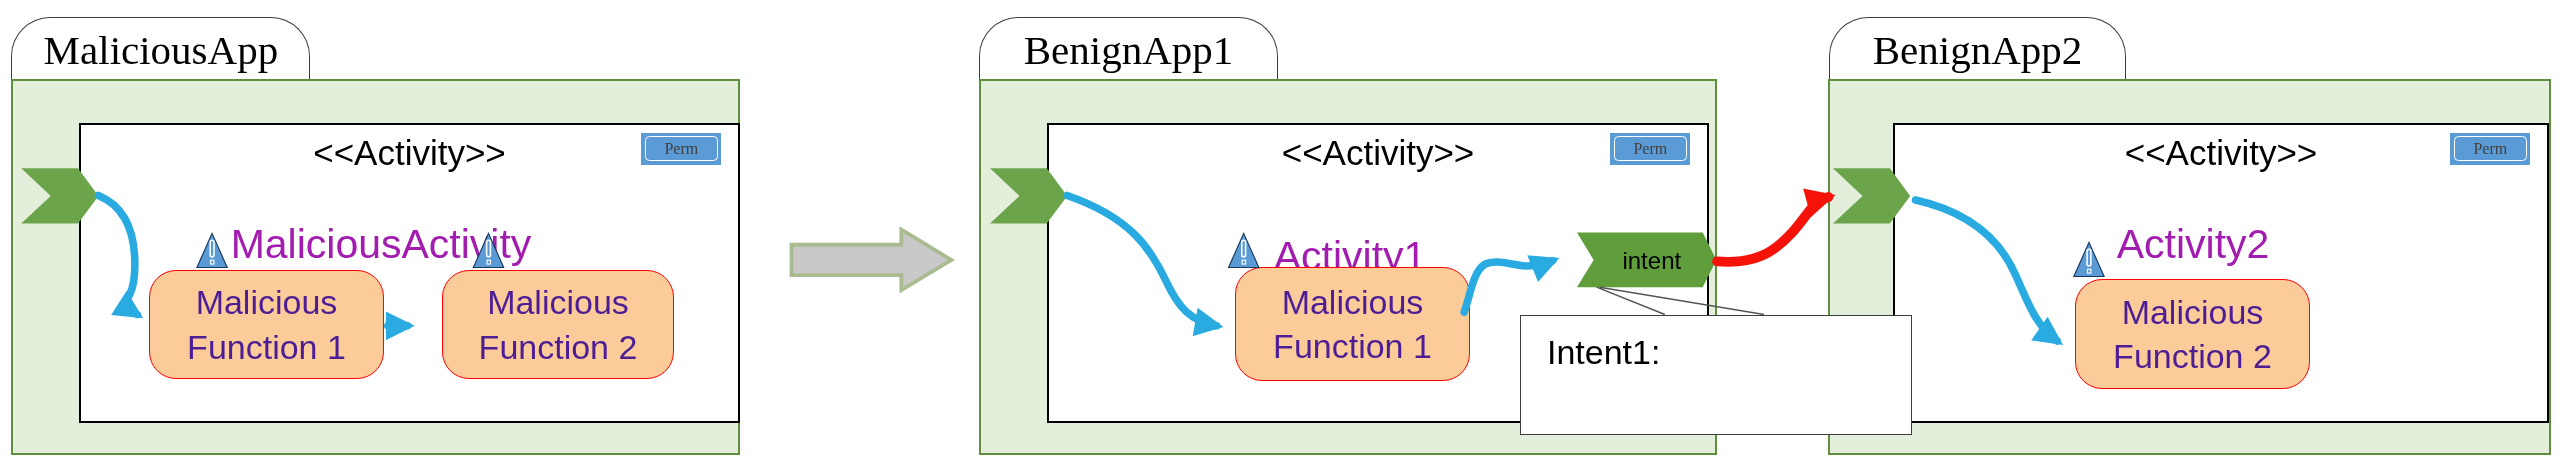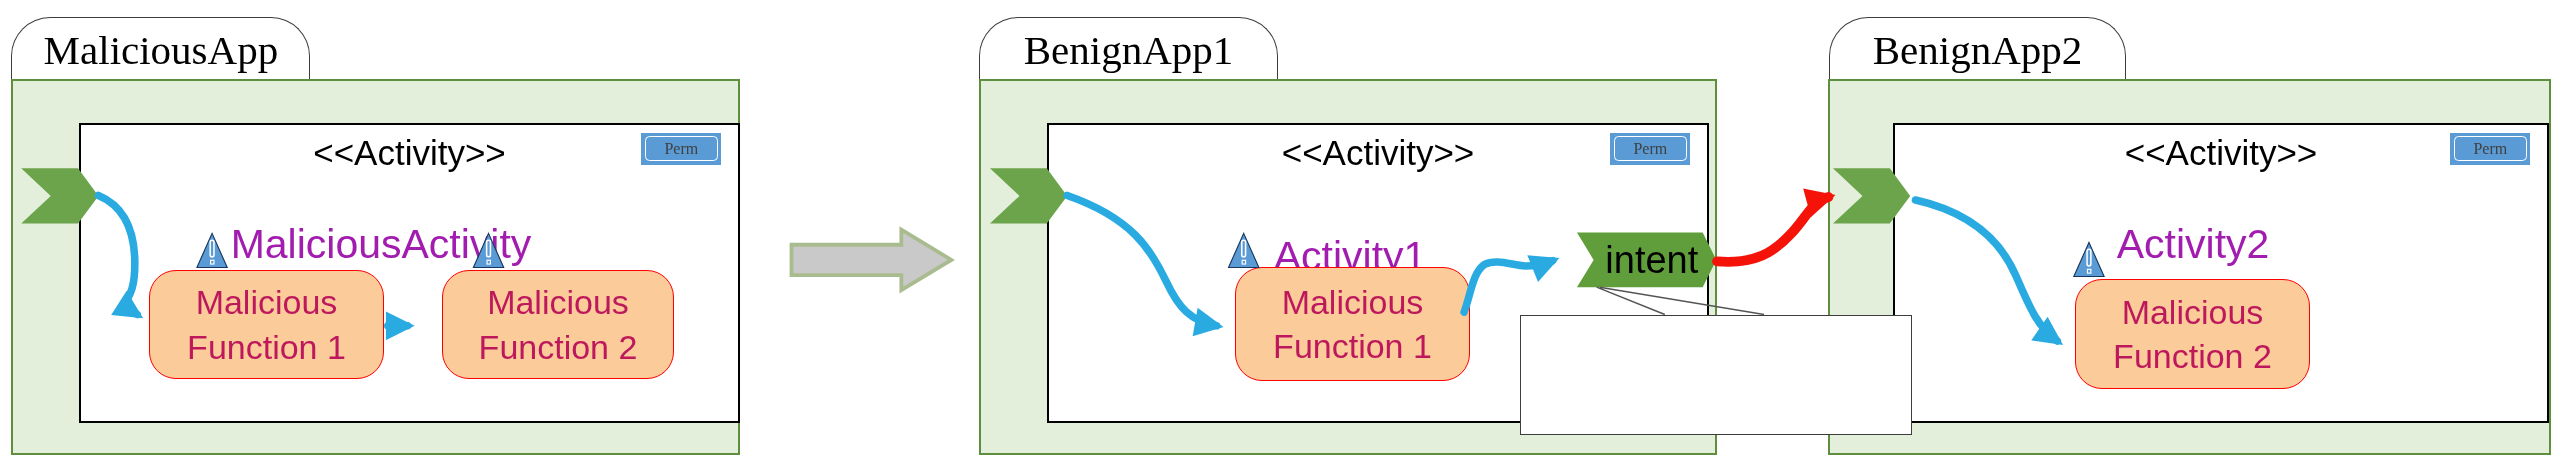--- a/index.html
+++ b/index.html
@@ -42,30 +42,30 @@
   .act-name {
     position:absolute; width:454px; top:221px; text-align:center;
     font-size:41px; color:#a21caf; z-index:4;
   }
   .func {
     position:absolute; background:#fbcb99; border:1.5px solid #ff0000;
     border-radius:27px; box-sizing:border-box; z-index:4;
     display:flex; align-items:center; justify-content:center;
   }
   .func-label {
-    font-size:34px; line-height:1.3; color:#be185d; text-align:center;
+    font-size:34px; line-height:1.3; color:#4c1d95; text-align:center;
     white-space:pre-line;
   }
   
   .overlay { position:absolute; left:0; top:0; z-index:5; }
   
   .intent-label {
     position:absolute; left:1577px; top:233px; width:139px; height:55px;
     display:flex; align-items:center; justify-content:center;
-    font-size:38px; color:#000; z-index:6; text-indent:10.6px;
+    font-size:24px; color:#000; z-index:6; text-indent:10.6px;
   }
   
   .note {
     position:absolute; left:1520px; top:315px; width:392px; height:120px;
     background:#ffffff; border:1.5px solid #3d3d3d; box-sizing:border-box;
     padding:13.6px 7.6px 0 26px; z-index:7;
   }
   .note-line { font-size:34px; line-height:1.32; color:#000; white-space:nowrap; }
 </style>
 </head>
@@ -173,16 +173,17 @@
     <g transform="translate(2736,318)">
       <path d="M22 2 L42 47 L2 47 Z" fill="#5b9bd5" stroke="#17375e" stroke-width="1.5"></path>
       <rect x="19.5" y="11" width="5" height="22" rx="2.5" fill="none" stroke="#ffffff" stroke-width="2"></rect>
       <rect x="20" y="37.5" width="4.5" height="5" fill="none" stroke="#ffffff" stroke-width="1.5"></rect>
     </g>
   </svg>
 
   <div class="intent-label">intent</div>
 
   <div class="note">
+    <div class="note-line">Intent1:</div>
   </div>
 
 </div>
 
 
 </body></html>

